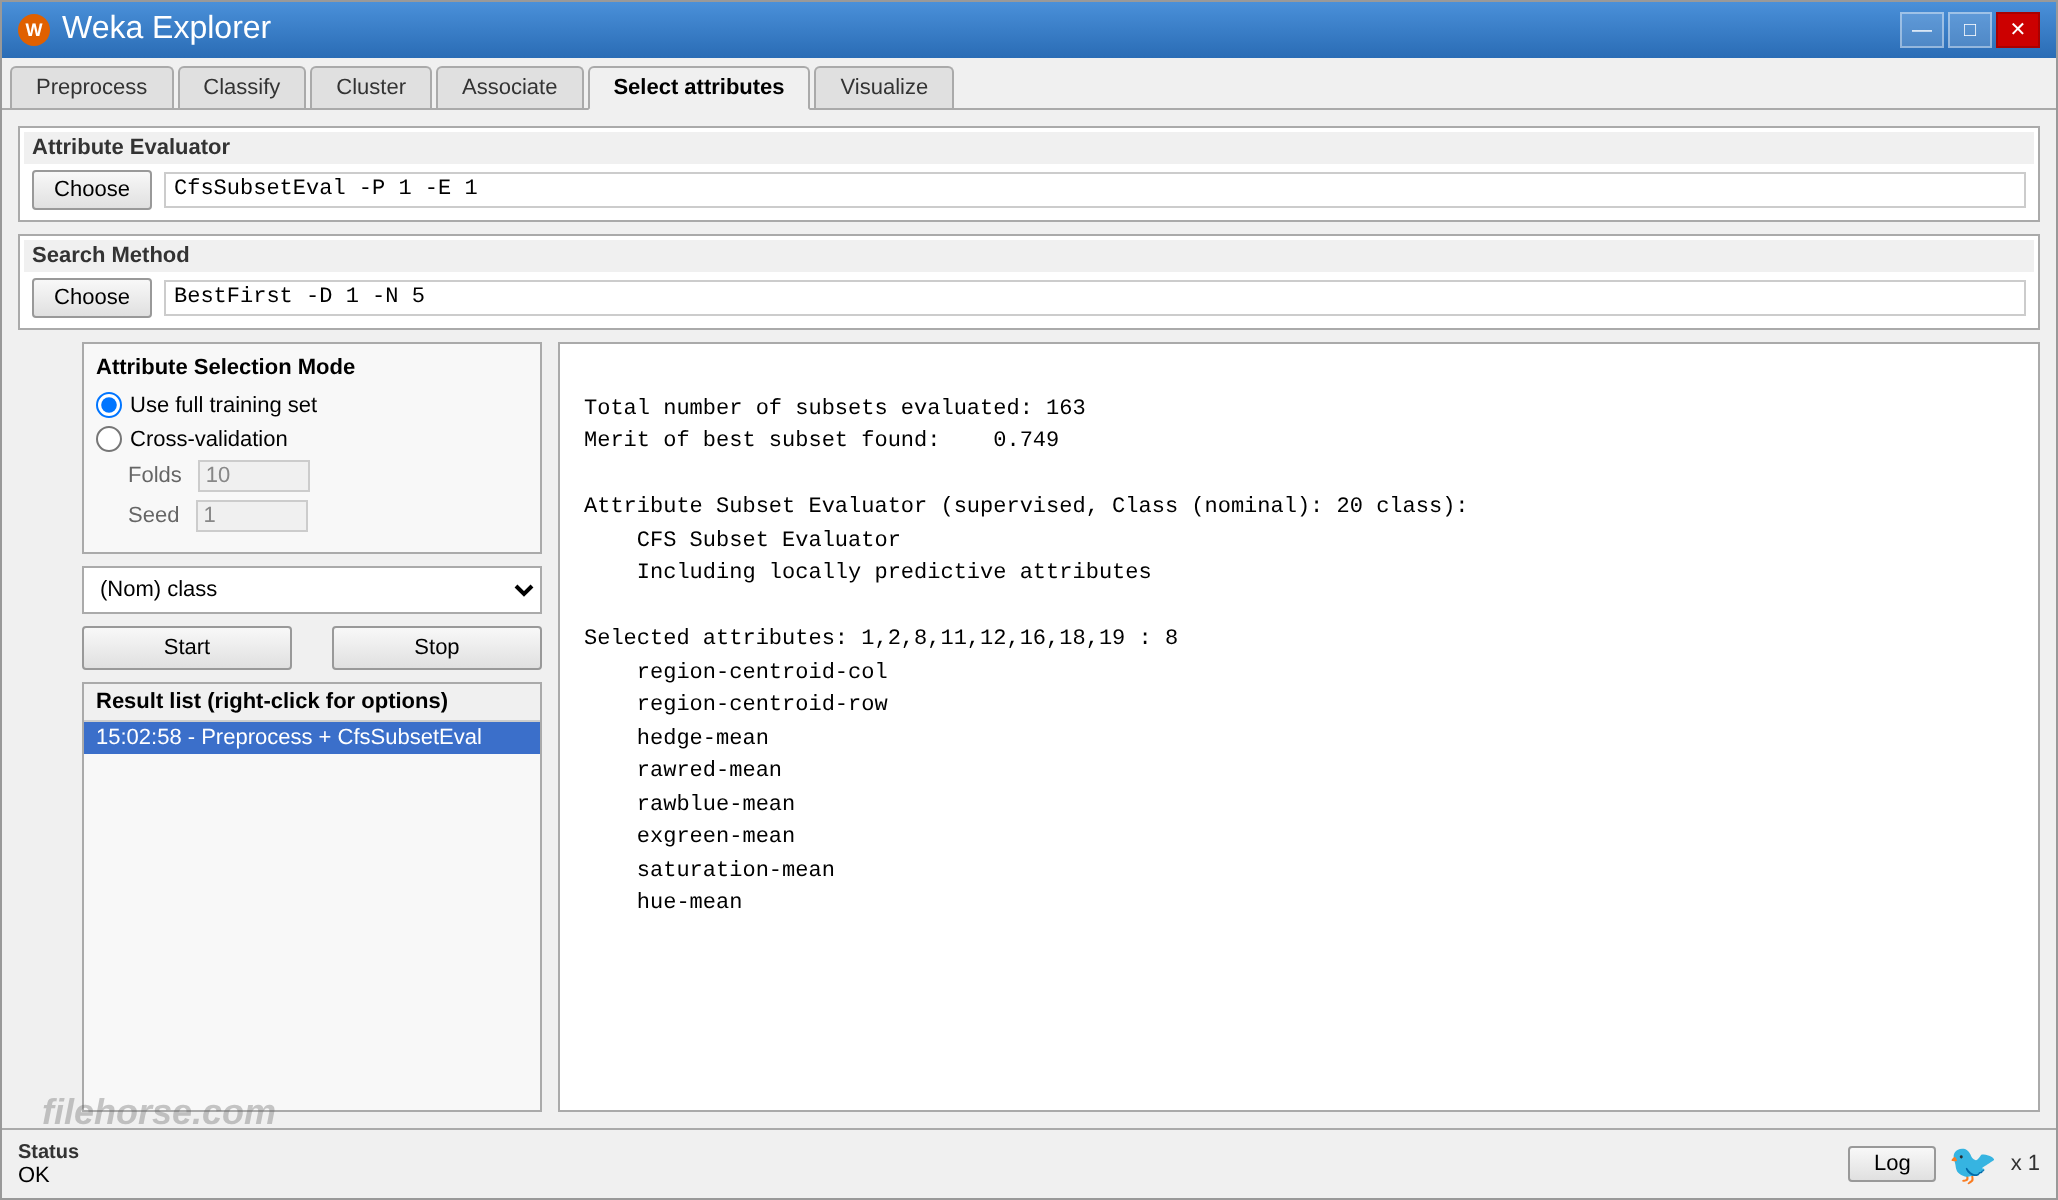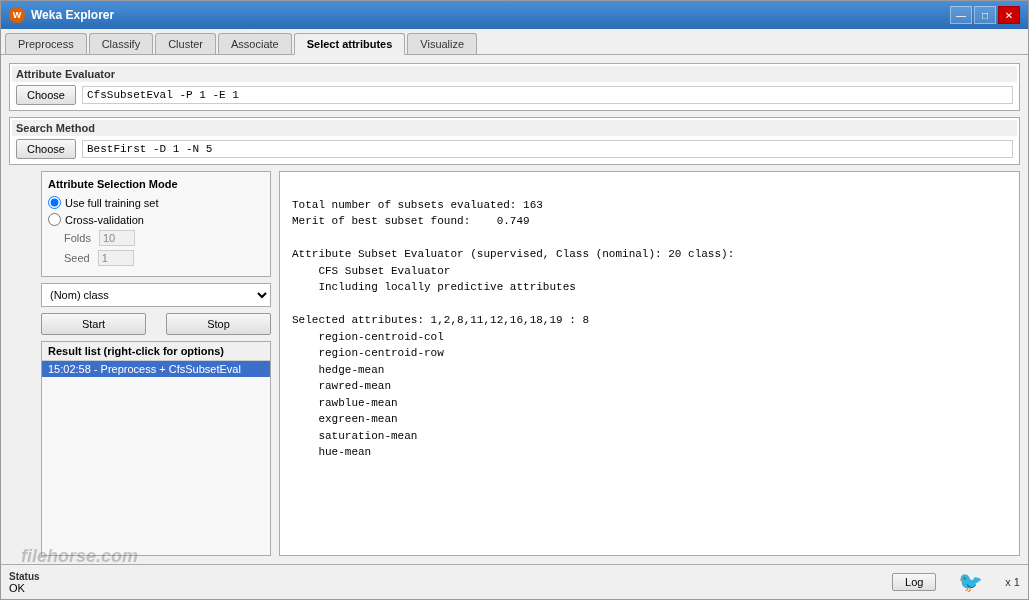--- a/index.html
+++ b/index.html
@@ -40,22 +40,22 @@
       background: #e06000;
       border-radius: 50%;
       display: flex;
       align-items: center;
       justify-content: center;
       color: white;
       font-size: 9px;
       font-weight: bold;
     }
     .title-bar-title {
-      font-size: 12px;
-      font-weight: bold;
+      font-size: 16px;
+      font-weight: normal;
     }
     .title-bar-controls {
       display: flex;
       gap: 2px;
     }
     .title-btn {
       width: 22px;
       height: 18px;
       border: 1px solid rgba(255,255,255,0.4);
       background: rgba(255,255,255,0.15);
@@ -182,21 +182,21 @@
       align-items: center;
       gap: 8px;
       padding-left: 16px;
       margin-bottom: 4px;
     }
     .cv-options label {
       font-size: 11px;
       color: #666;
     }
     .cv-options input[type="text"] {
-      width: 36px;
+      width: 56px;
       font-size: 11px;
       border: 1px solid #ccc;
       padding: 1px 3px;
       background: #f0f0f0;
       color: #888;
     }
     .class-dropdown {
       width: 100%;
       padding: 4px;
       border: 1px solid #aaa;
@@ -289,21 +289,21 @@
       font-weight: bold;
       color: #333;
     }
     .status-value {
       font-size: 11px;
       color: #000;
     }
     .status-right {
       display: flex;
       align-items: center;
-      gap: 22px;
+      gap: 6px;
     }
     .log-btn {
       padding: 2px 12px;
       border: 1px solid #999;
       background: linear-gradient(to bottom, #f8f8f8, #e0e0e0);
       cursor: pointer;
       font-size: 11px;
       border-radius: 2px;
     }
     .bird-icon {

